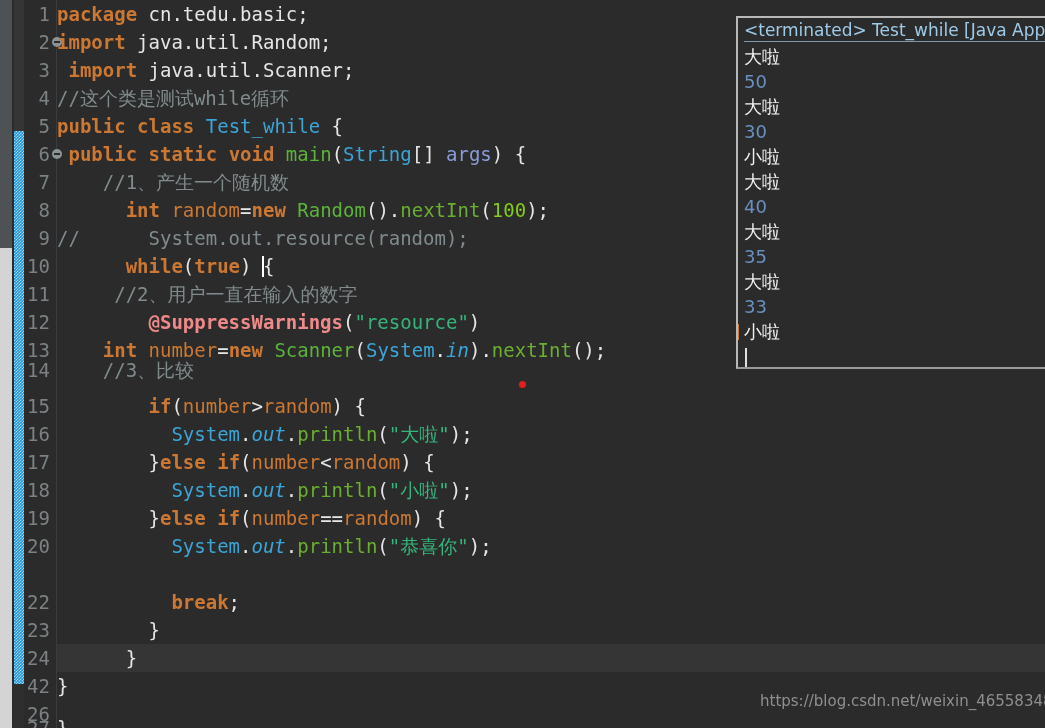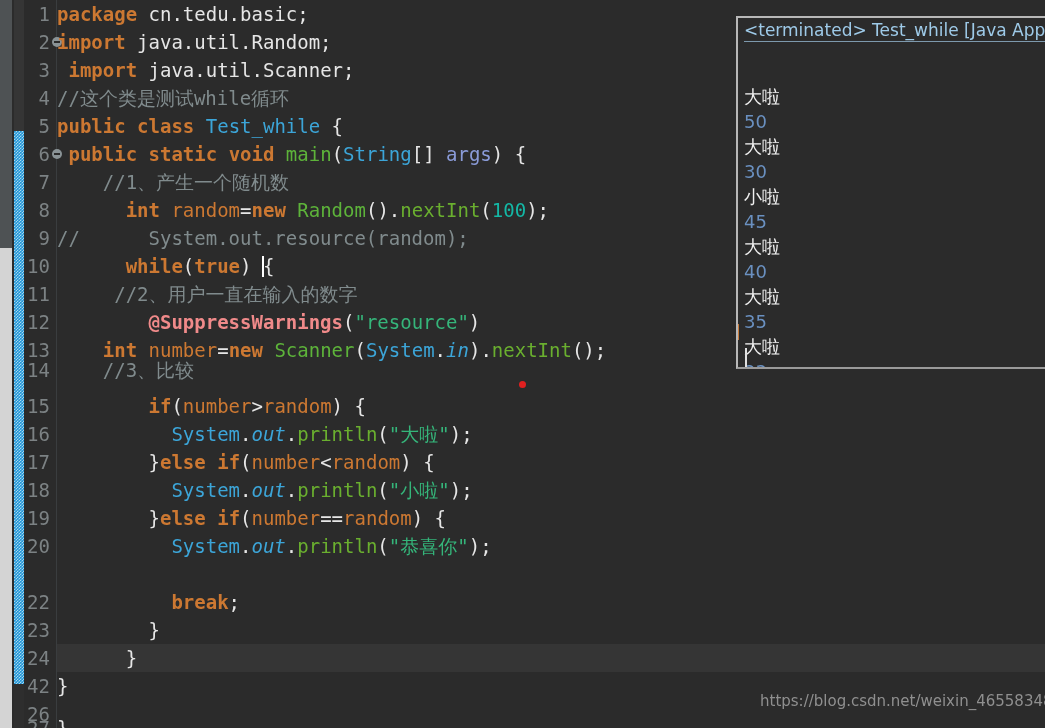--- a/index.html
+++ b/index.html
@@ -144,21 +144,21 @@
   .cls   { color: #3ca5d8; }
   .meth  { color: #5db33a; }
   .methg { color: #6aaf2f; }
   .var   { color: #cc7832; }
   .fld   { color: #8a9bd8; }
   .str   { color: #35b57a; }
   .cmt   { color: #808b8d; }
   .plain { color: #e6e6e6; }
   .ann   { color: #f08a8a; font-weight: bold; }
   .outfld{ color: #3ca5d8; font-style: italic; }
-  .num   { color: #14b8a6; }
+  .num   { color: #84cc16; }
 
   
   .caret-box {
     display: inline-block;
     position: relative;
   }
   .caret-box::before {
     content: "";
     position: absolute;
     left: -1px; top: 4px;
@@ -195,21 +195,20 @@
     color: #9ecae8;
     border-bottom: 1px solid #7d99ad;
     padding-bottom: 1px;
     width: 303px;
     overflow: hidden;
   }
   .console-body {
     position: absolute;
     left: 6px; top: 26px;
     width: 300px;
-    margin-top: 40px;
   }
   .cline {
     height: 25px;
     line-height: 25px;
     white-space: pre;
     font-family: "DejaVu Sans", sans-serif;
     font-size: 18px;
   }
   .cline.n { color: #6a90c0; }
   .cline.t { color: #f0f0f0; }
@@ -402,21 +401,20 @@
   </div>
 
   <div id="console">
     <div class="console-title">&lt;terminated&gt; Test_while [Java Applicatio</div>
     <div class="console-body">
       <div class="cline t">大啦</div>
       <div class="cline n">50</div>
       <div class="cline t">大啦</div>
       <div class="cline n">30</div>
       <div class="cline t">小啦</div>
-      <div class="cline n">45</div>
       <div class="cline t">大啦</div>
       <div class="cline n">40</div>
       <div class="cline t">大啦</div>
       <div class="cline n">35</div>
       <div class="cline t">大啦</div>
       <div class="cline n">33</div>
       <div class="cline t">小啦</div>
 
     </div>
     <div class="console-caret"></div>

